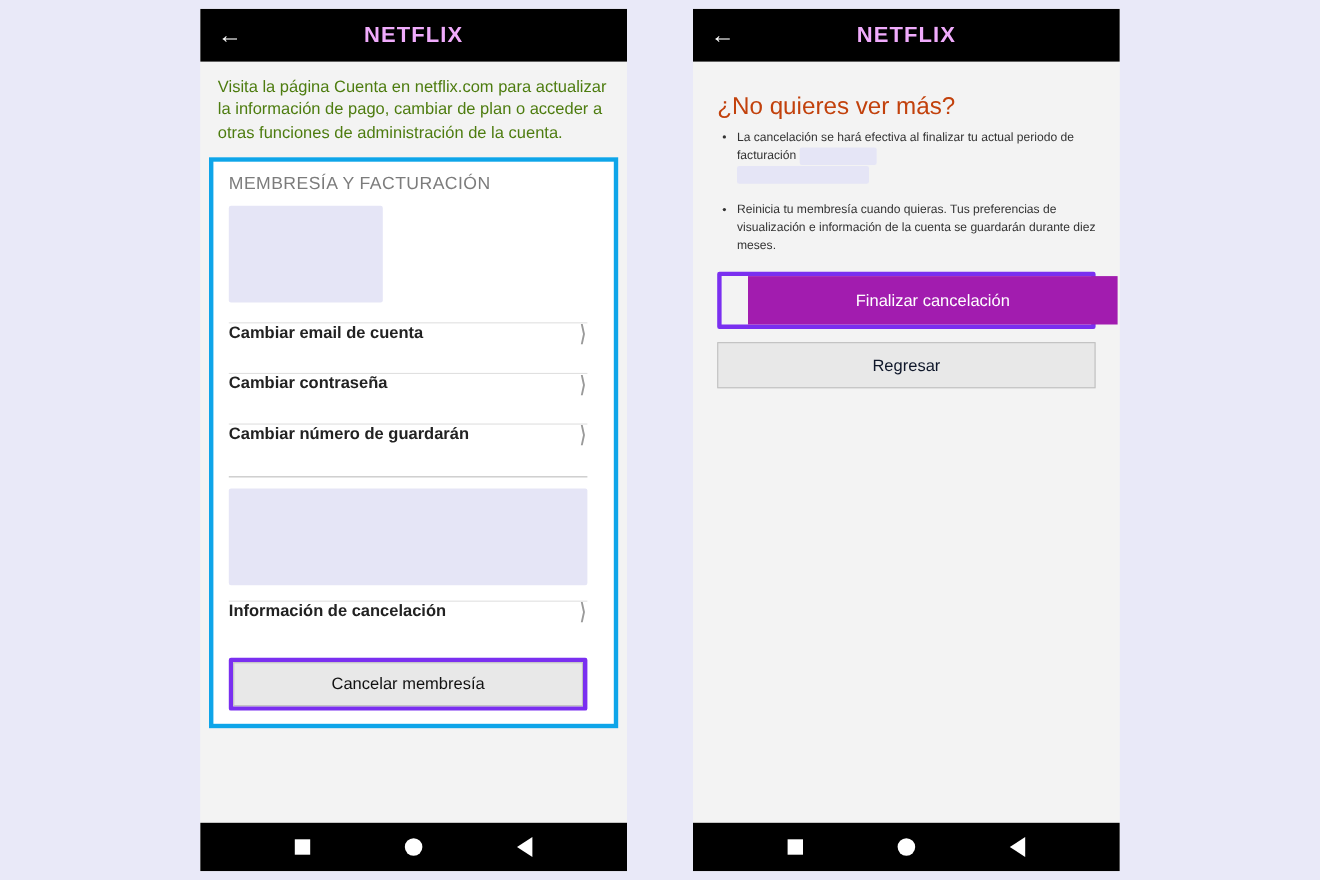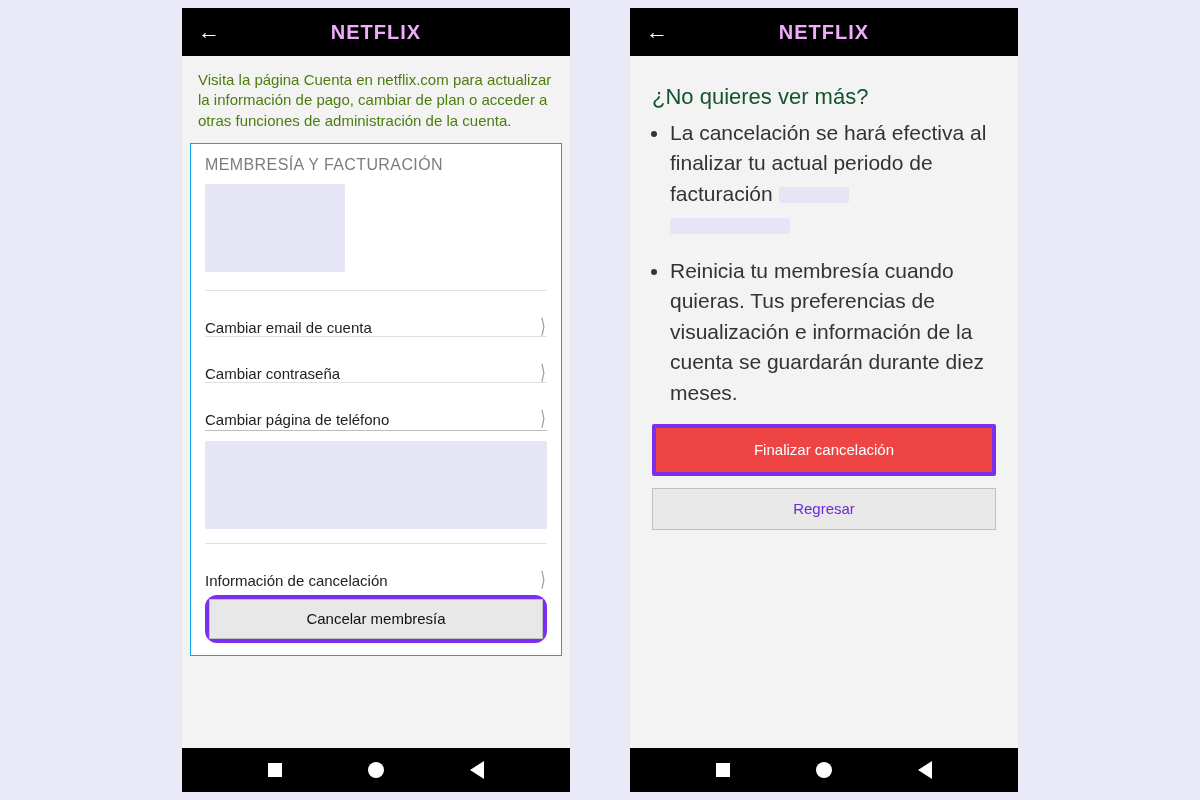--- a/index.html
+++ b/index.html
@@ -51,61 +51,62 @@
     position: relative;
   }
   .intro {
     font-size: 15px;
     color: #4d7c0f;
     line-height: 1.35;
     padding: 14px 16px 12px 16px;
   }
   .card {
     background: #fff;
-    border: 1px solid #0ea5e9;
+    border: 4px solid #0ea5e9;
     margin: 0 8px 0 8px;
-    padding: 12px 14px 12px 14px;
+    padding: 12px 24px 12px 14px;
   }
   .section-title {
     color: #7c7c7c;
     font-size: 16px;
     letter-spacing: 0.4px;
     margin-bottom: 10px;
   }
   .redacted {
     background: #e5e5f6;
     border-radius: 2px;
   }
   .redacted.big1 { width: 140px; height: 88px; margin-bottom: 18px;}
   .redacted.big2 { width: 100%; height: 88px; margin: 10px 0 14px 0;}
   .row {
     display: flex;
-    align-items: flex-end;
+    align-items: flex-start;
     justify-content: space-between;
     height: 46px;
     border-top: 1px solid #e0e0e0;
     font-size: 15px;
     color: #222;
     cursor: pointer;
+    font-weight: bold;
   }
   .row:first-of-type { }
   .chev {
     color: #9a9a9a;
     font-size: 20px;
     line-height: 1;
     transform: scaleX(0.7);
   }
   .divider-strong {
     border-top: 1px solid #bdbdbd;
     margin-top: 2px;
   }
   .cancel-wrap {
     border: 4px solid #7a2ff0;
     margin-top: 6px;
-    border-radius: 12px;
+    border-radius: 2px;
   }
   .cancel-btn {
     width: 100%;
     height: 40px;
     background: #e8e8e8;
     border: 1px solid #bfbfbf;
     font-size: 15px;
     color: #111;
     cursor: pointer;
   }
@@ -122,35 +123,35 @@
   .nav-tri {
     width: 0; height: 0;
     border-top: 9px solid transparent;
     border-bottom: 9px solid transparent;
     border-right: 14px solid #fff;
   }
 
   
   .heading {
     font-size: 22px;
-    color: #14532d;
+    color: #c2410c;
     padding: 28px 22px 8px 22px;
     font-weight: 500;
   }
   .subtext {
     font-size: 15px;
     color: #333;
     line-height: 1.4;
     padding: 6px 22px 14px 22px;
   }
   ul.points {
     list-style: disc;
     padding: 0 22px 0 40px;
     color: #333;
-    font-size: 21px;
+    font-size: 11px;
     line-height: 1.45;
   }
   ul.points li { margin-bottom: 16px; }
   .inline-redact {
     display: inline-block;
     background: #e5e5f6;
     height: 16px;
     vertical-align: middle;
     border-radius: 2px;
   }
@@ -158,33 +159,34 @@
   .inline-redact.w2 { width: 120px; }
   .btn-block { padding: 0 22px; }
   .finish-wrap {
     border: 4px solid #7a2ff0;
     border-radius: 2px;
     margin-bottom: 12px;
   }
   .finish-btn {
     width: 100%;
     height: 44px;
-    background: #ef4444;
+    background: #a21caf;
     color: #fff;
     border: none;
     font-size: 15px;
     cursor: pointer;
+    margin-left: 24px;
   }
   .return-btn {
     width: 100%;
     height: 42px;
     background: #e8e8e8;
     border: 1px solid #bfbfbf;
     font-size: 15px;
-    color: #6d28d9;
+    color: #0f172a;
     cursor: pointer;
   }
 </style>
 </head>
 <body>
 
 <div class="phone">
   <div class="topbar">
     <span class="back-arrow">←</span>
     <span class="logo">NETFLIX</span>
@@ -197,21 +199,21 @@
 
       <div class="row">
         <span>Cambiar email de cuenta</span>
         <span class="chev">⟩</span>
       </div>
       <div class="row">
         <span>Cambiar contraseña</span>
         <span class="chev">⟩</span>
       </div>
       <div class="row">
-        <span>Cambiar página de teléfono</span>
+        <span>Cambiar número de guardarán</span>
         <span class="chev">⟩</span>
       </div>
 
       <div class="divider-strong"></div>
       <div class="redacted big2"></div>
 
       <div class="row">
         <span>Información de cancelación</span>
         <span class="chev">⟩</span>
       </div>

